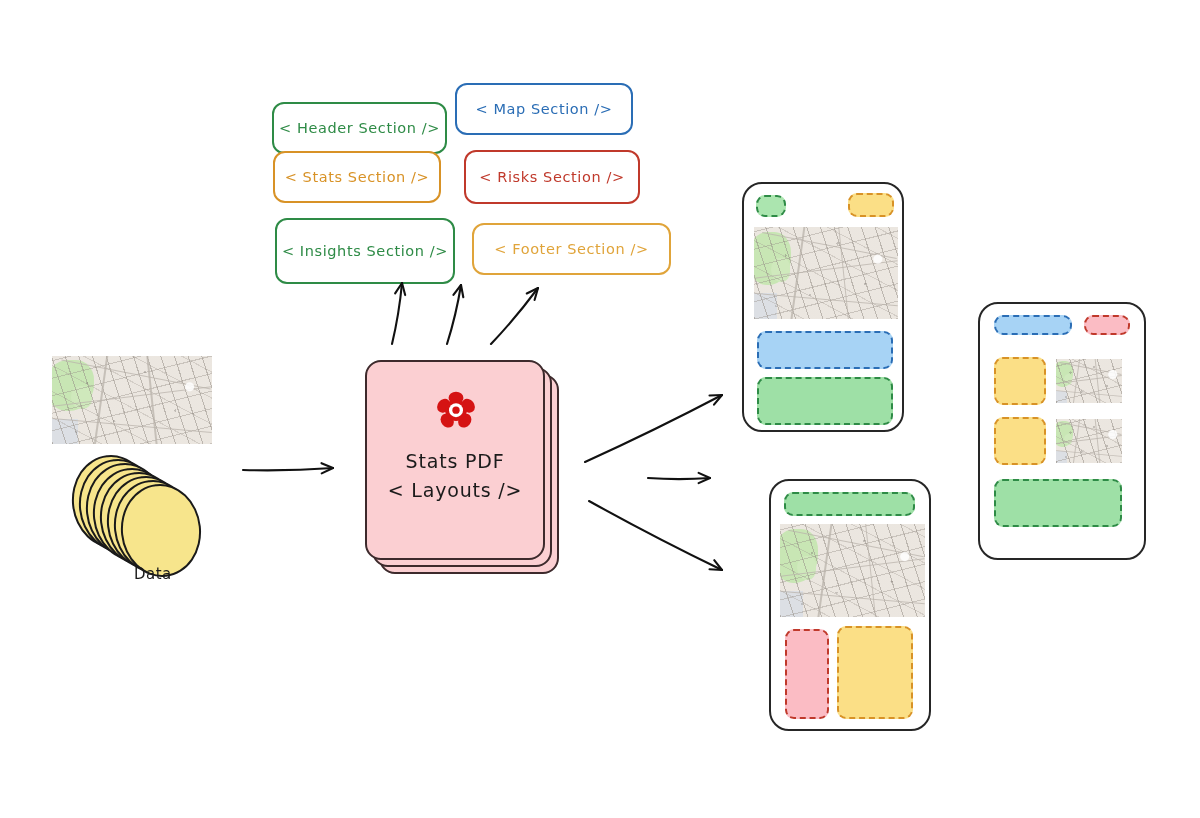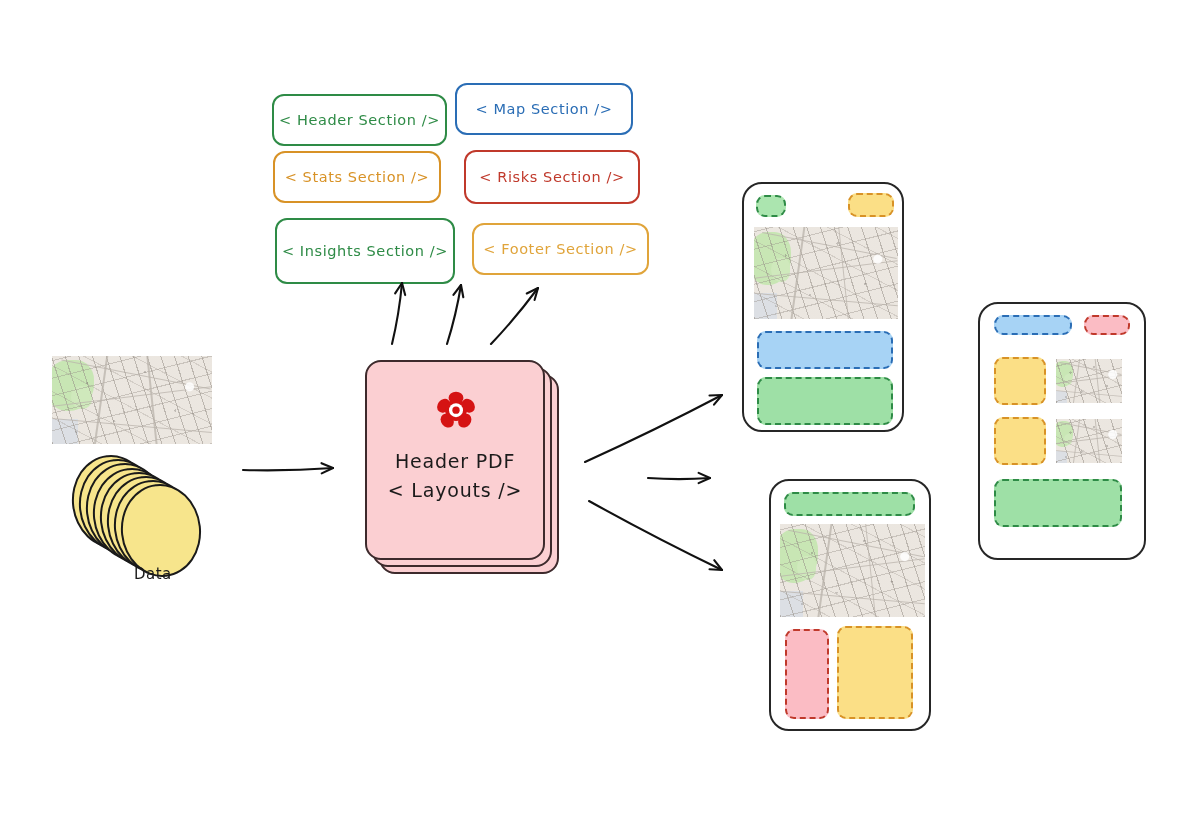--- a/index.html
+++ b/index.html
@@ -92,36 +92,36 @@
   }
 
   svg.ink{position:absolute;left:0;top:0;width:1200px;height:818px;overflow:visible;pointer-events:none;}
 </style>
 </head>
 <body>
 
 <div id="stage">
 
   <div id="chips">
-      <div class="chip" style="left: 272px; top: 94px; width: 175px; height: 52px; border-color: rgb(46, 139, 70); color: rgb(46, 139, 70);">
+      <div class="chip" style="left: 272px; top: 102px; width: 175px; height: 52px; border-color: rgb(46, 139, 70); color: rgb(46, 139, 70);">
         <span>&lt; Header Section /&gt;</span>
       </div>
       <div class="chip" style="left: 455px; top: 83px; width: 178px; height: 52px; border-color: rgb(42, 109, 181); color: rgb(42, 109, 181);">
         <span>&lt; Map Section /&gt;</span>
       </div>
       <div class="chip" style="left: 273px; top: 151px; width: 168px; height: 52px; border-color: rgb(216, 146, 38); color: rgb(216, 146, 38);">
         <span>&lt; Stats Section /&gt;</span>
       </div>
       <div class="chip" style="left: 464px; top: 150px; width: 176px; height: 54px; border-color: rgb(192, 57, 43); color: rgb(192, 57, 43);">
         <span>&lt; Risks Section /&gt;</span>
       </div>
       <div class="chip" style="left: 275px; top: 218px; width: 180px; height: 66px; border-color: rgb(46, 139, 70); color: rgb(46, 139, 70);">
         <span>&lt; Insights Section /&gt;</span>
       </div>
-      <div class="chip" style="left: 472px; top: 223px; width: 177px; height: 52px; border-color: rgb(224, 164, 58); color: rgb(224, 164, 58);">
+      <div class="chip" style="left: 472px; top: 223px; width: 199px; height: 52px; border-color: rgb(224, 164, 58); color: rgb(224, 164, 58);">
         <span>&lt; Footer Section /&gt;</span>
       </div>
     </div>
 
   <div class="maptile" id="src-map" style="left: 52px; top: 356px; width: 160px; height: 88px;">
       <div class="base"></div>
       <div class="park" style="left: -6.4px; top: 4.4px; width: 48px; height: 51.04px;"></div>
       <div class="park2" style="left: 19.2px; top: 29.92px; width: 20.8px; height: 22.88px;"></div>
       <div class="water" style="left: 0px; top: 63.36px; width: 25.6px; height: 24.64px; opacity: 0.55;"></div>
       <div class="grid"></div>
@@ -154,21 +154,21 @@
             <ellipse cx="24" cy="9" rx="8.5" ry="7"></ellipse>
             <ellipse cx="38" cy="18" rx="8.5" ry="7" transform="rotate(52 38 18)"></ellipse>
             <ellipse cx="34" cy="35" rx="8.5" ry="7" transform="rotate(-52 34 35)"></ellipse>
             <ellipse cx="14" cy="35" rx="8.5" ry="7" transform="rotate(52 14 35)"></ellipse>
             <ellipse cx="10" cy="18" rx="8.5" ry="7" transform="rotate(-52 10 18)"></ellipse>
             <circle cx="24" cy="23" r="12.5"></circle>
           </g>
           <circle cx="24" cy="23" r="8" fill="#ffffff"></circle>
           <circle cx="24" cy="23" r="4.2" fill="#d51313"></circle>
         </svg></div>
-      <div class="card-title" style="left: 365px; width: 180px; top: 450px; font-size: 19px; z-index: 80;">Header PDF</div>
+      <div class="card-title" style="left: 365px; width: 180px; top: 450px; font-size: 19px; z-index: 80;">Stats PDF</div>
       <div class="card-title" style="left: 365px; width: 180px; top: 479px; font-size: 19px; z-index: 80;">&lt; Layouts /&gt;</div>
     </div>
 
   <div id="outputs">
       <div class="device" style="left: 742px; top: 182px; width: 162px; height: 250px;">
         <div class="blk-el" style="left: 12px; top: 11px; width: 30px; height: 22px; background: rgb(171, 229, 175); border-color: rgb(46, 139, 70);"></div>
         <div class="blk-el" style="left: 104px; top: 9px; width: 46px; height: 24px; background: rgb(251, 223, 134); border-color: rgb(216, 146, 38);"></div>
         <div class="maptile" style="left: 10px; top: 43px; width: 144px; height: 92px;">
           <div class="base"></div>
           <div class="park" style="left: -5.76px; top: 4.6px; width: 43.2px; height: 53.36px;"></div>

